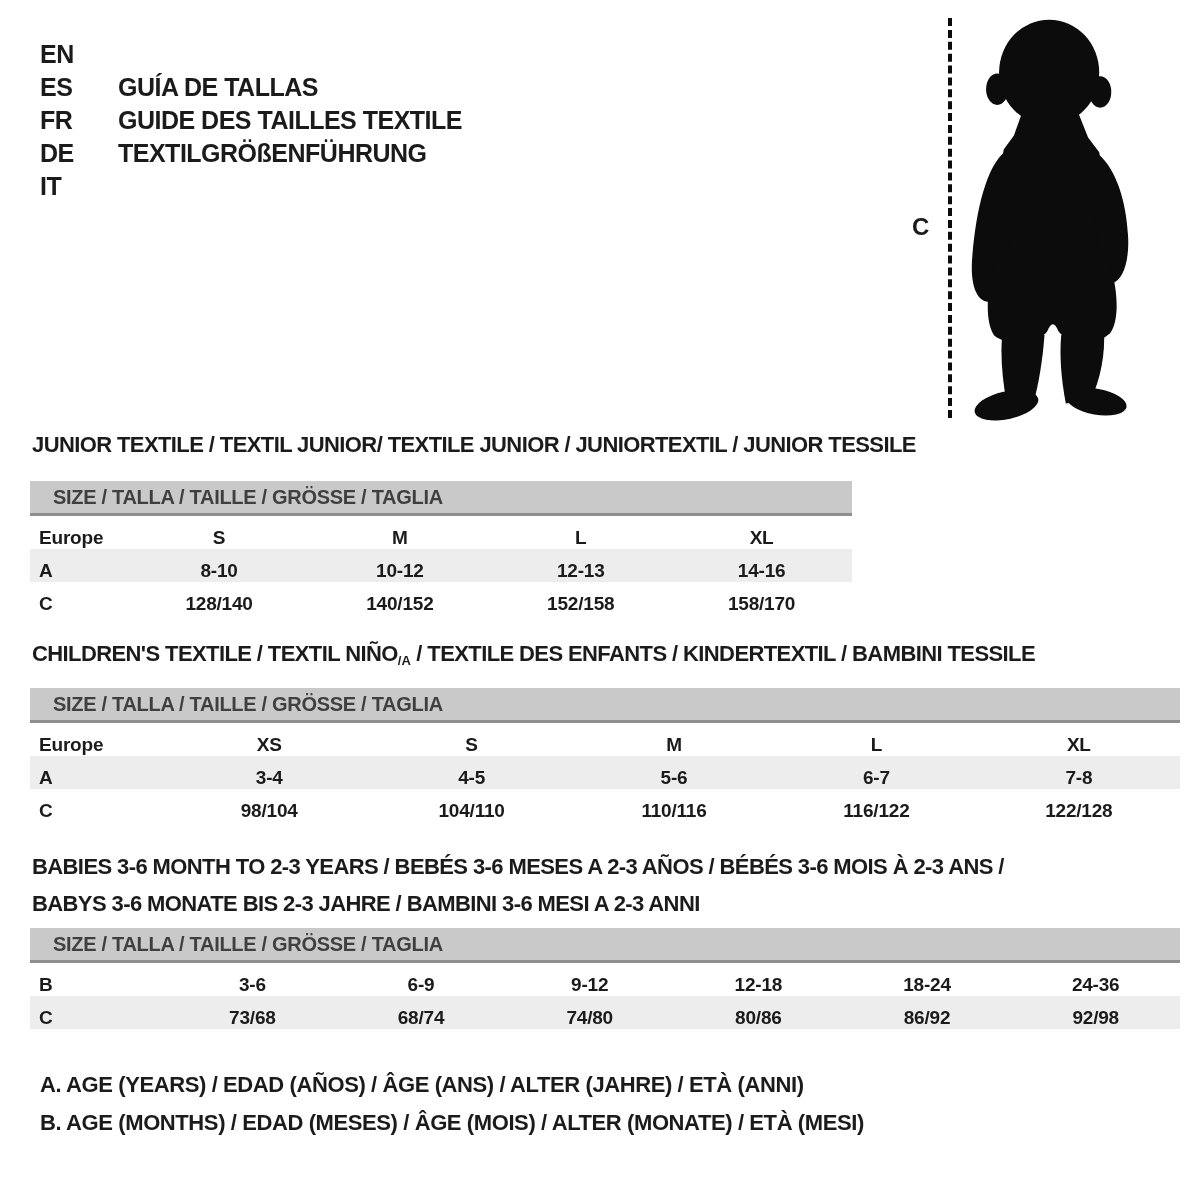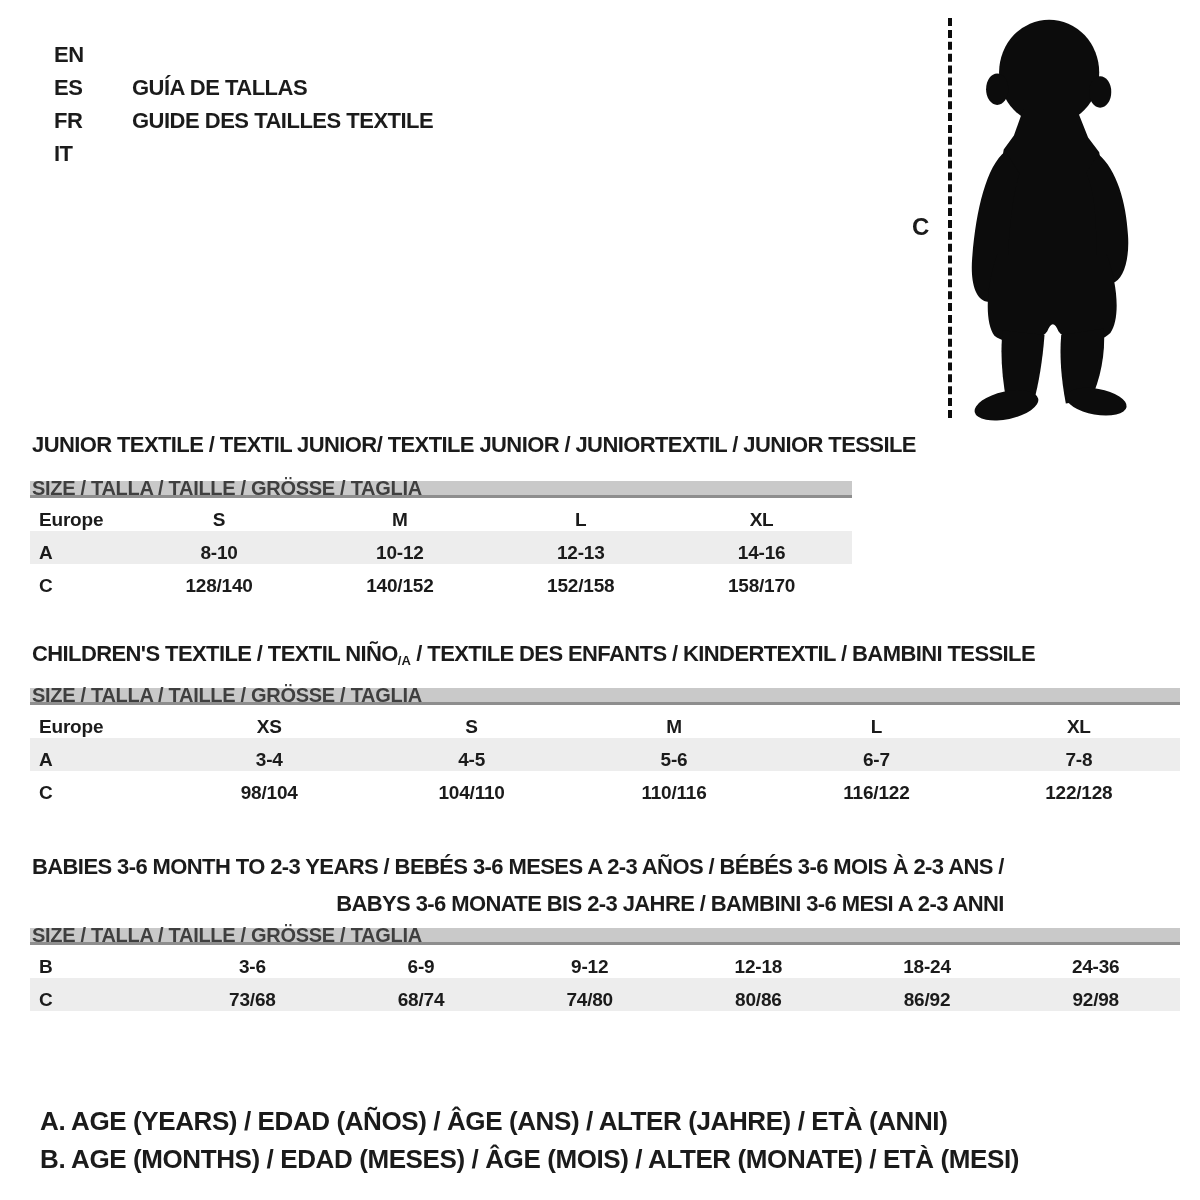--- a/index.html
+++ b/index.html
@@ -2,63 +2,67 @@
 <html style="--background: #ffffff; --text: #1b1b1b; --bar-background: #c9c9c9; --bar-border: #8e8e8e; --bar-text: #3f3f3f; --row-shaded: #ededed; --silhouette: #0c0c0c;"><head>
 <meta charset="utf-8">
 <style>
   html,body{margin:0;padding:0;background:#fff;}
   .canvas{
     position:relative;width:1200px;height:1200px;background:var(--background,#fff);
     font-family:"Liberation Sans",sans-serif;font-weight:bold;color:var(--text,#1b1b1b);
     overflow:hidden;
   }
   
-  .lang-block{position:absolute;left:40px;top:38px;font-size:22px;letter-spacing:-0.5px;margin-left:14px;}
+  .lang-block{position:absolute;left:40px;top:38px;font-size:25px;letter-spacing:-0.5px;}
   .lang-row{display:flex;height:33px;align-items:center;}
   .lang-code{width:78px;}
   
   .figure{position:absolute;left:900px;top:10px;width:280px;height:425px;}
   .dash-line{position:absolute;left:48px;top:8px;height:400px;width:0;border-left:4px dashed var(--silhouette,#111);}
   .c-label{position:absolute;left:12px;top:203px;font-size:24px;}
   .toddler{position:absolute;left:58px;top:5px;}
   
   .sec-title{position:absolute;left:32px;font-size:22px;letter-spacing:-0.6px;white-space:nowrap;}
   .sec-title .sub{font-size:13px;vertical-align:-4px;letter-spacing:0;}
-  .two-line{line-height:37px;text-align:right;}
+  .two-line{line-height:37px;}
   .size-table{position:absolute;left:30px;}
   .size-bar{
-    height:17px;background:var(--bar-background,#c9c9c9);
+    height:35px;background:var(--bar-background,#c9c9c9);
     border-bottom:3px solid var(--bar-border,#8e8e8e);
-    display:flex;align-items:center;padding-left:2px;box-sizing:border-box;
+    display:flex;align-items:center;padding-left:23px;box-sizing:border-box;
     font-size:20px;color:var(--bar-text,#3f3f3f);letter-spacing:-0.3px;
   }
   .trow{display:flex;height:33px;align-items:flex-end;font-size:19px;letter-spacing:-0.2px;}
   .trow.shaded{background:var(--row-shaded,#ededed);}
   .tcell{box-sizing:border-box;}
   .tlabel{width:12%;padding-left:9px;}
   .tval{flex:1;text-align:center;}
   
-  .legend{position:absolute;left:40px;top:1066px;font-size:26px;letter-spacing:-0.4px;line-height:38px;margin-top:36px;}
+  .legend{position:absolute;left:40px;top:1066px;font-size:22px;letter-spacing:-0.4px;line-height:38px;}
 </style>
 </head>
 <body>
 
 <div class="canvas">
 
   <div class="lang-block">
     <div class="lang-row">
       <span class="lang-code">EN</span>
     </div>
     <div class="lang-row">
       <span class="lang-code">ES</span>
       <span>GUÍA DE TALLAS</span>
     </div>
     <div class="lang-row">
       <span class="lang-code">FR</span>
       <span>GUIDE DES TAILLES TEXTILE</span>
+    </div>
+    <div class="lang-row">
+      <span class="lang-code">DE</span>
+      <span>TEXTILGRÖßENFÜHRUNG</span>
     </div>
     <div class="lang-row">
       <span class="lang-code">IT</span>
     </div>
   </div>
 
   <div class="figure">
     <div class="dash-line"></div>
     <div class="c-label">C</div>
     <svg class="toddler" width="186" height="408" viewBox="0 0 200 440" xmlns="http://www.w3.org/2000/svg">

